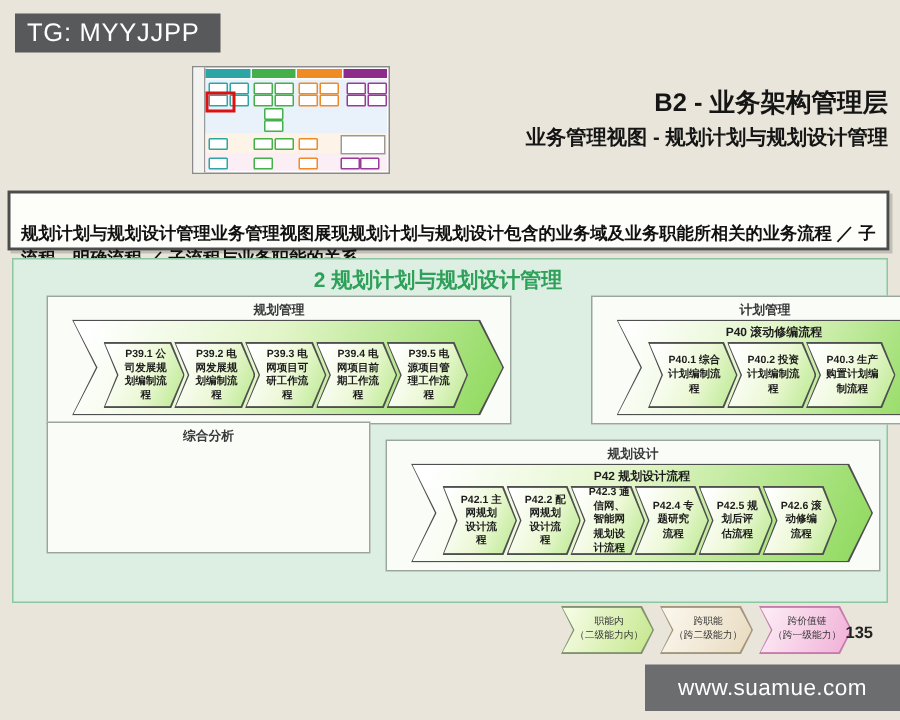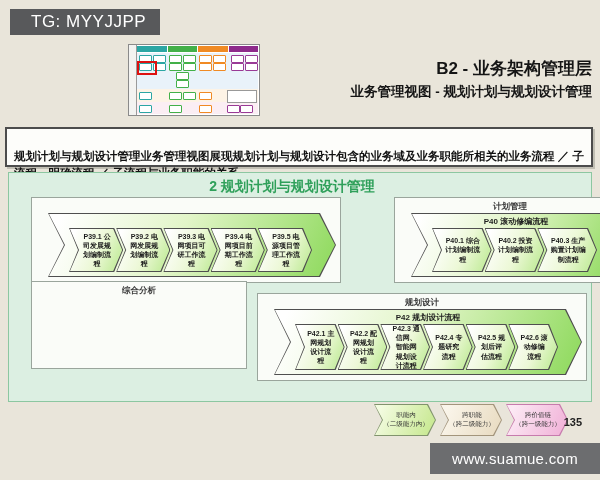--- a/index.html
+++ b/index.html
@@ -1,21 +1,21 @@
 <!DOCTYPE html>
 <html><head>
 <meta charset="utf-8">
 <style>
   html,body{margin:0;padding:0;}
   body{font-family:"Liberation Sans","DejaVu Sans",sans-serif;}
   .slide{position:relative;width:600px;height:480px;background:#e9e5da;overflow:hidden;}
 
   
   .tag-bar{position:absolute;left:10px;top:9px;height:26px;background:#58595b;color:#fff;
-    font-size:17px;line-height:26px;padding:0 14px 0 21px;letter-spacing:.5px;}
+    font-size:17px;line-height:26px;padding:0 14px 0 8px;letter-spacing:.5px;}
 
   
   .thumb{position:absolute;left:128px;top:44px;width:130px;height:70px;background:#fff;border:1px solid #8a8a8a;}
   .thumb-side{position:absolute;left:0;top:0;bottom:0;width:7px;background:#f3f3f1;border-right:1px solid #9a9a9a;}
   .thumb-head{position:absolute;left:8px;right:1px;top:1px;height:6px;display:flex;gap:1px;}
   .thumb-head span{flex:1;}
   .h-t{background:#2ca6a4;}.h-g{background:#43b049;}.h-o{background:#f08a24;}.h-p{background:#8e2a8b;}
   .thumb-body{position:absolute;left:8px;top:8px;right:1px;bottom:1px;background:#e9f2fa;}
   .band-mid{position:absolute;left:0;right:0;top:36px;height:13px;background:#fdf3e6;}
   .band-bot{position:absolute;left:0;right:0;bottom:0;height:12px;background:#fbeef4;}
@@ -136,20 +136,21 @@
   </div>
 
   <div class="desc-box">
     <div class="desc-text">规划计划与规划设计管理业务管理视图展现规划计划与规划设计包含的业务域及业务职能所相关的业务流程 ／ 子流程，明确流程 ／ 子流程与业务职能的关系。</div>
   </div>
 
   <div class="panel">
     <div class="panel-title">2 规划计划与规划设计管理</div>
 
     <div class="group g1">
+      <div class="group-title">规划管理</div>
       <div class="chev bigchev">
         <div class="chev-in"></div>
         <div class="steps">
           <div class="chev step">
               <div class="chev-in"></div>
               <div class="slabel">P39.1 公司发展规划编制流程</div>
             </div>
           <div class="chev step">
               <div class="chev-in"></div>
               <div class="slabel">P39.2 电网发展规划编制流程</div>

